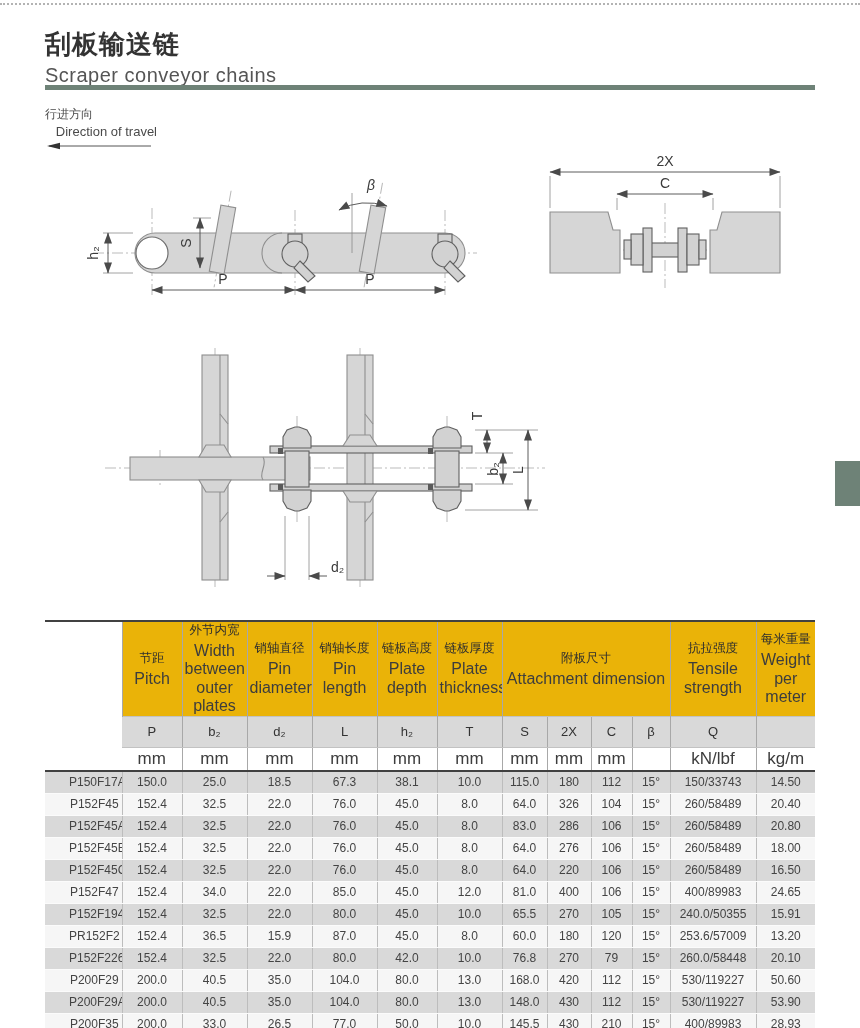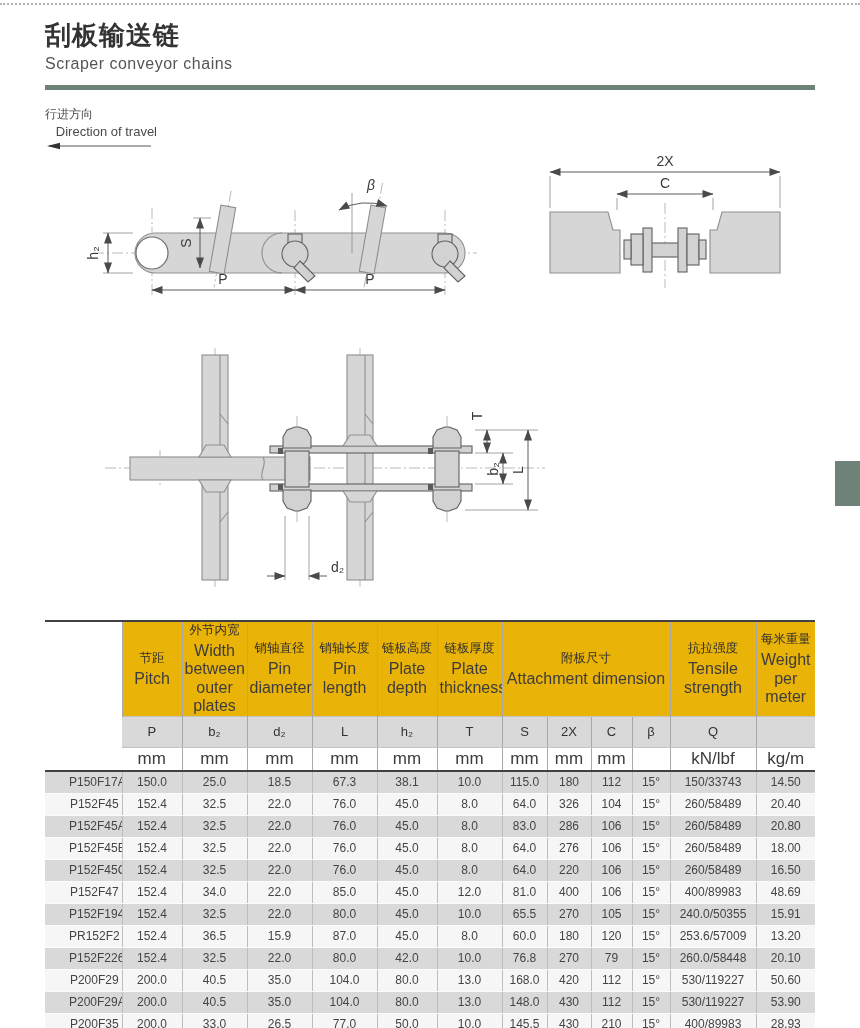--- a/index.html
+++ b/index.html
@@ -1,21 +1,21 @@
 <!DOCTYPE html>
 <html><head>
 <meta charset="utf-8">
 <style>
   html,body{margin:0;padding:0;background:#fff;}
   #page{position:relative;width:860px;height:1028px;background:#ffffff;overflow:hidden;
         font-family:"Liberation Sans",sans-serif;color:#3a3a3a;}
   .perforation{position:absolute;top:3px;left:0;width:860px;border-top:2px dotted #b3b3b3;}
-  .hdr{position:absolute;left:45px;top:18px;width:770px;}
+  .hdr{position:absolute;left:45px;top:27px;width:770px;}
   .hdr h1{margin:0;font-size:26px;font-weight:bold;color:#333;letter-spacing:1px;}
-  .hdr h2{margin:2px 0 0 0;font-size:16px;font-weight:normal;color:#555;letter-spacing:0.5px;}
+  .hdr h2{margin:2px 0 0 0;font-size:20px;font-weight:normal;color:#555;letter-spacing:0.5px;}
   .accent-bar{position:absolute;left:45px;top:85px;width:770px;height:5px;background:#6e8277;}
   .side-tab{position:absolute;right:0;top:461px;width:25px;height:45px;background:#6e8277;}
   .direction{position:absolute;left:45px;top:106px;width:112px;font-size:12px;color:#4a4a4a;}
   .direction .zh{text-align:left;padding-right:10px;font-size:12px;}
   .direction .en{text-align:right;font-size:13px;margin-top:1px;}
   .dir-arrow{display:block;margin-top:2px;}
 
   .drawings{position:absolute;left:45px;top:148px;width:770px;height:458px;}
   .part{fill:#d6d6d6;stroke:#8f8f8f;stroke-width:1.1;}
   .part2{fill:#d2d2d2;stroke:#606060;stroke-width:1.1;}
@@ -365,21 +365,21 @@
             <td>34.0</td>
             <td>22.0</td>
             <td>85.0</td>
             <td>45.0</td>
             <td>12.0</td>
             <td>81.0</td>
             <td>400</td>
             <td>106</td>
             <td>15°</td>
             <td>400/89983</td>
-            <td>48.69</td>
+            <td>24.65</td>
           </tr>
           <tr class="odd">
             <td class="first">P152F194</td>
             <td>152.4</td>
             <td>32.5</td>
             <td>22.0</td>
             <td>80.0</td>
             <td>45.0</td>
             <td>10.0</td>
             <td>65.5</td>

